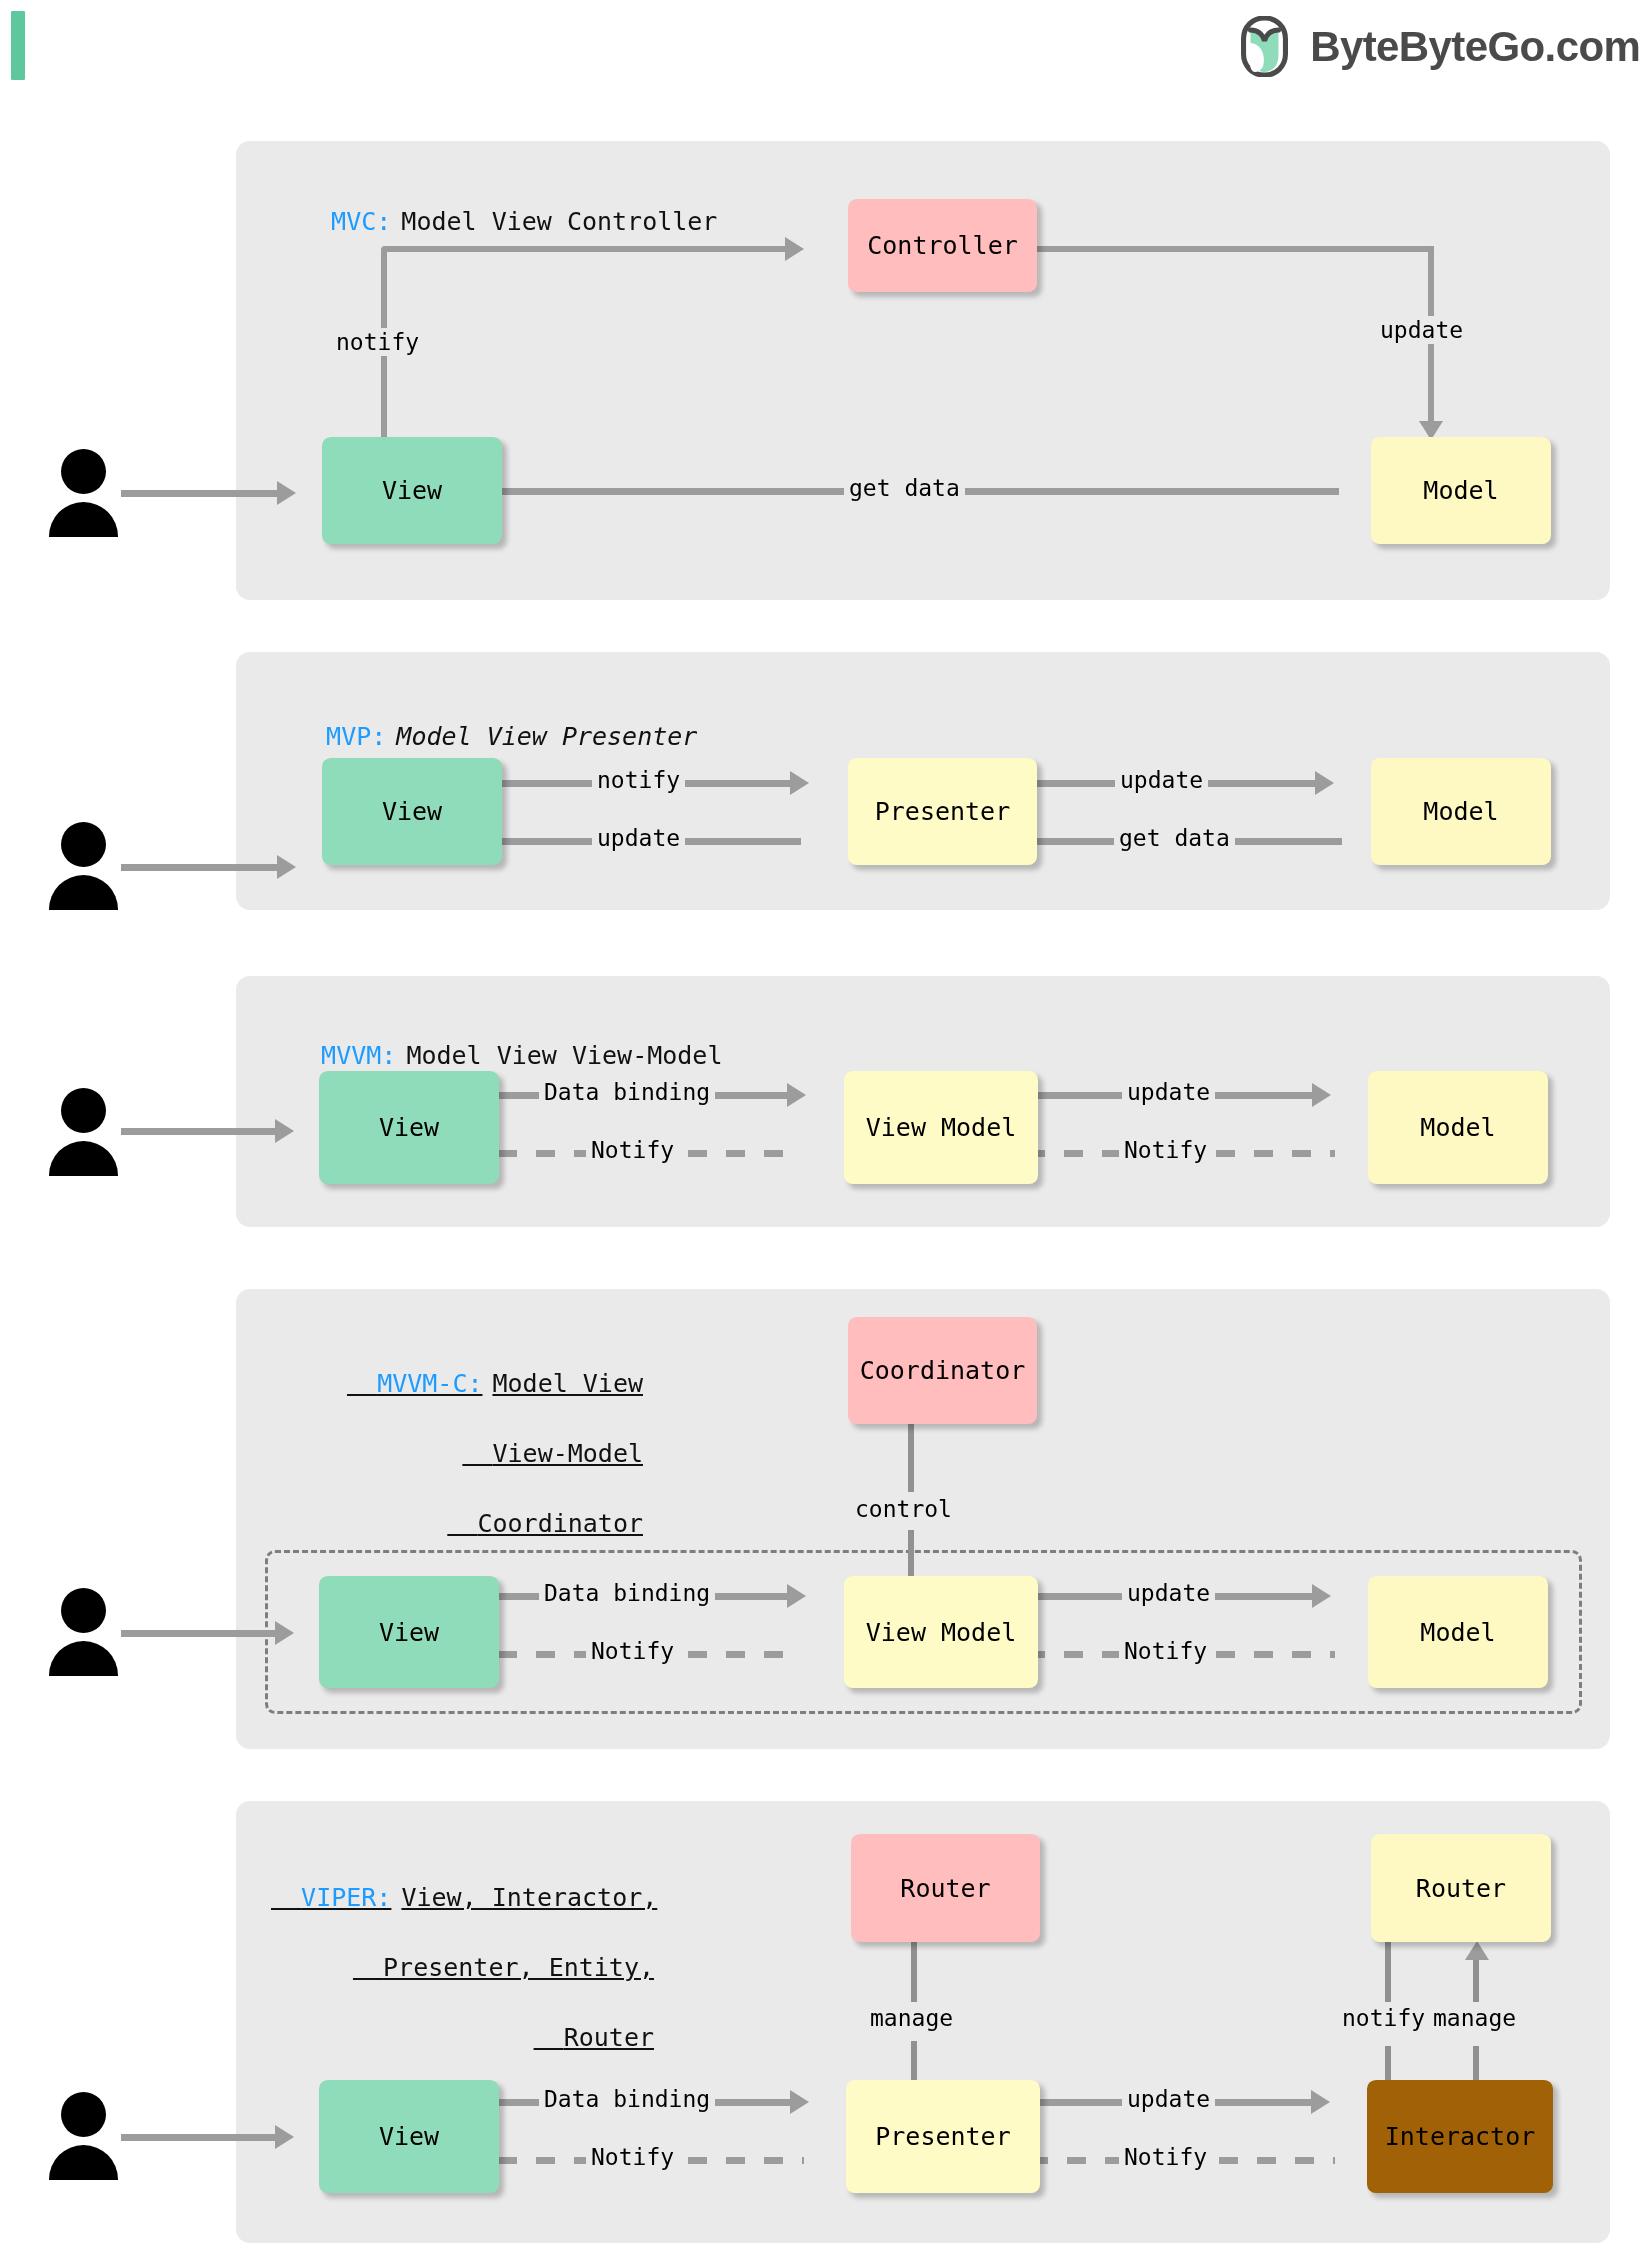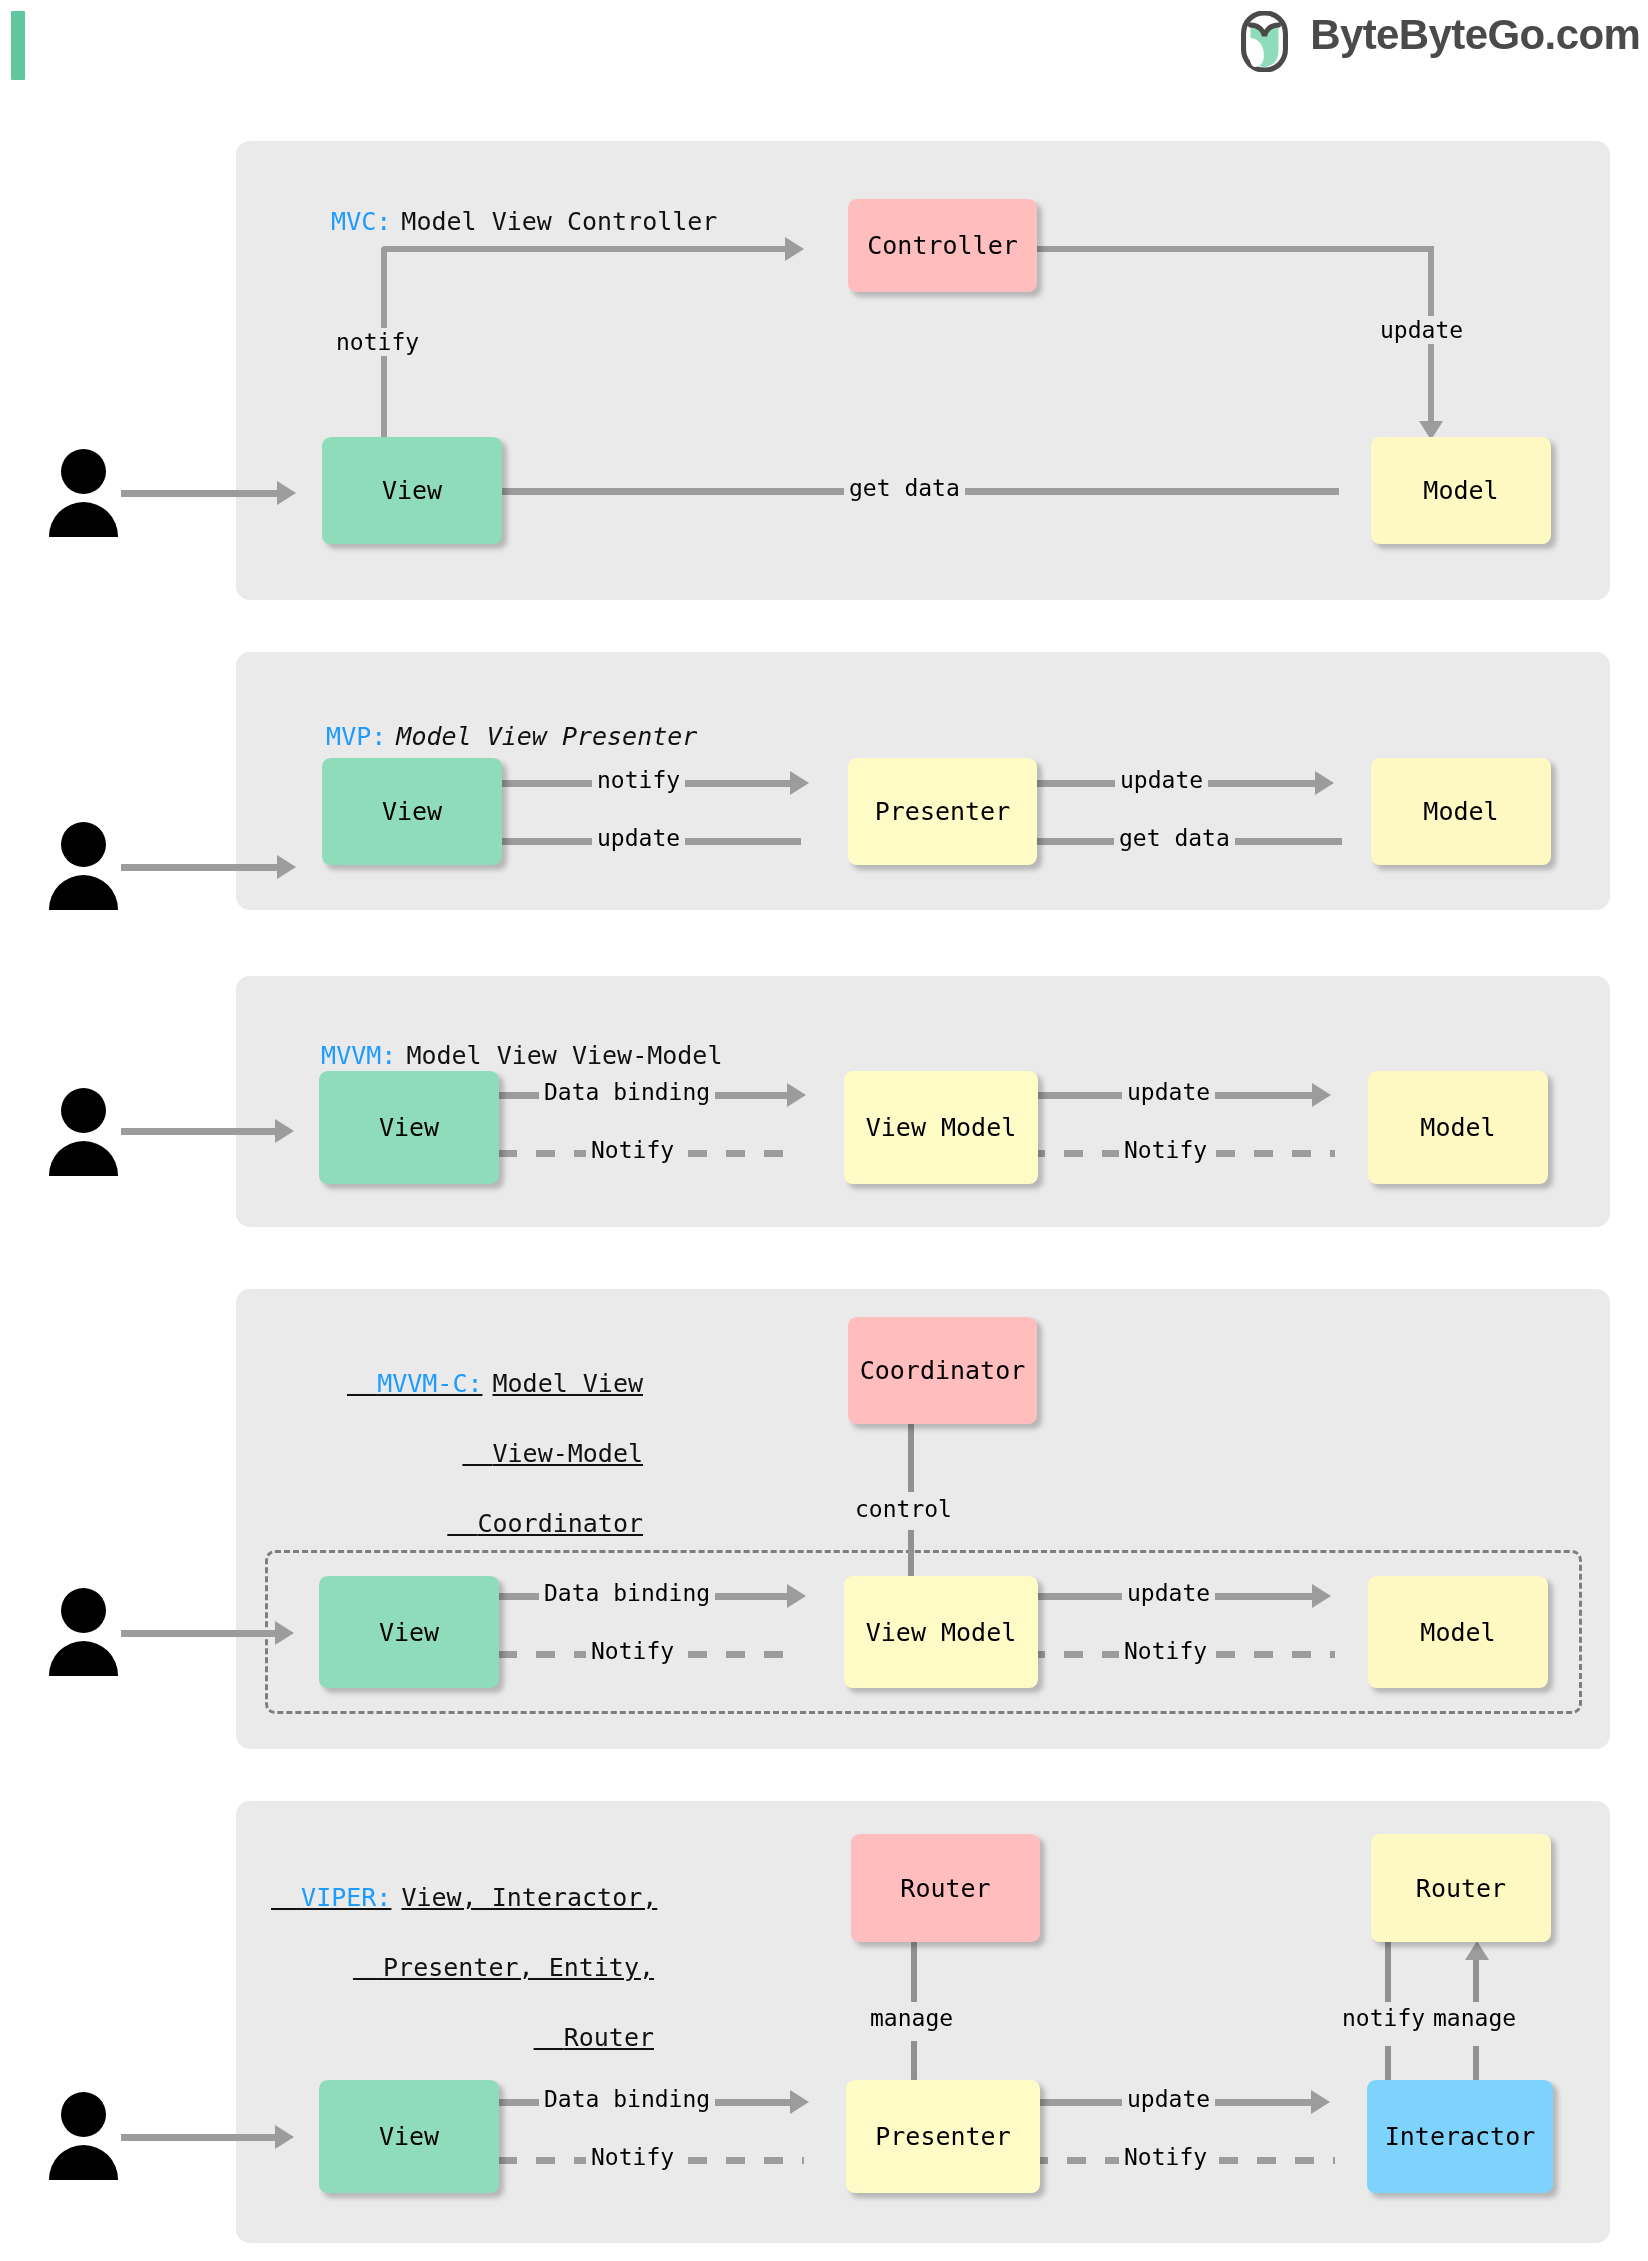--- a/index.html
+++ b/index.html
@@ -7,21 +7,21 @@
        font-family:"DejaVu Sans Mono","Liberation Mono",monospace;}
 
   
   #header{position:absolute;left:0;top:0;width:1649px;height:95px;}
   #accent-bar{position:absolute;left:11.3px;top:11.3px;width:14px;height:69px;
               background:#5FC79D;border-radius:1.3px;}
   #page-title{position:absolute;left:38px;top:7.6px;height:74px;line-height:74px;
               font-family:"Liberation Sans","DejaVu Sans",sans-serif;
               font-size:47px;color:#111;white-space:nowrap;letter-spacing:-0.6px;}
   #brand{position:absolute;right:8.8px;top:11.3px;height:71px;display:flex;
-         align-items:flex-start;gap:22px;}
+         align-items:center;gap:22px;}
   #brand-logo{width:47px;height:61px;position:relative;flex:none;}
   #brand-text{font-family:"Liberation Sans","DejaVu Sans",sans-serif;
               font-size:42px;font-weight:bold;color:#4A4A4A;letter-spacing:-0.6px;
               white-space:nowrap;}
 
   
   .panel{position:absolute;background:#EAEAEA;border-radius:14px;}
 
   
   .sec-title{position:absolute;font-size:25px;color:#111;line-height:35px;
@@ -30,21 +30,21 @@
   .sec-title.ralign{text-align:right;text-decoration:underline;}
 
   
   .node{position:absolute;border-radius:8.8px;display:flex;align-items:center;
         justify-content:center;font-size:25px;color:#000;
         box-shadow:4.4px 4.4px 5.7px rgba(0,0,0,.22);white-space:nowrap;z-index:6;margin-left:32px;}
   .n-view{background:#8FDCBA;}
   .n-model{background:#fef9c3;}
   .n-ctrl{background:#FFBDBD;}
   .n-pres{background:#FFFBC7;}
-  .n-inter{background:#7dd3fc;}
+  .n-inter{background:#a16207;}
 
   
   .hline{position:absolute;height:7px;background:#9C9C9C;z-index:3;}
   .vline{position:absolute;width:7px;background:#9C9C9C;z-index:3;}
   .vline.thin{width:5px;background:#919191;}
   .dash-h{position:absolute;height:7px;z-index:3;
           background:repeating-linear-gradient(to right,#9C9C9C 0 19px,rgba(0,0,0,0) 19px 38px);}
 
   .arr{position:absolute;width:0;height:0;z-index:4;}
   .arr-r{border-top:12.6px solid transparent;border-bottom:12.6px solid transparent;

